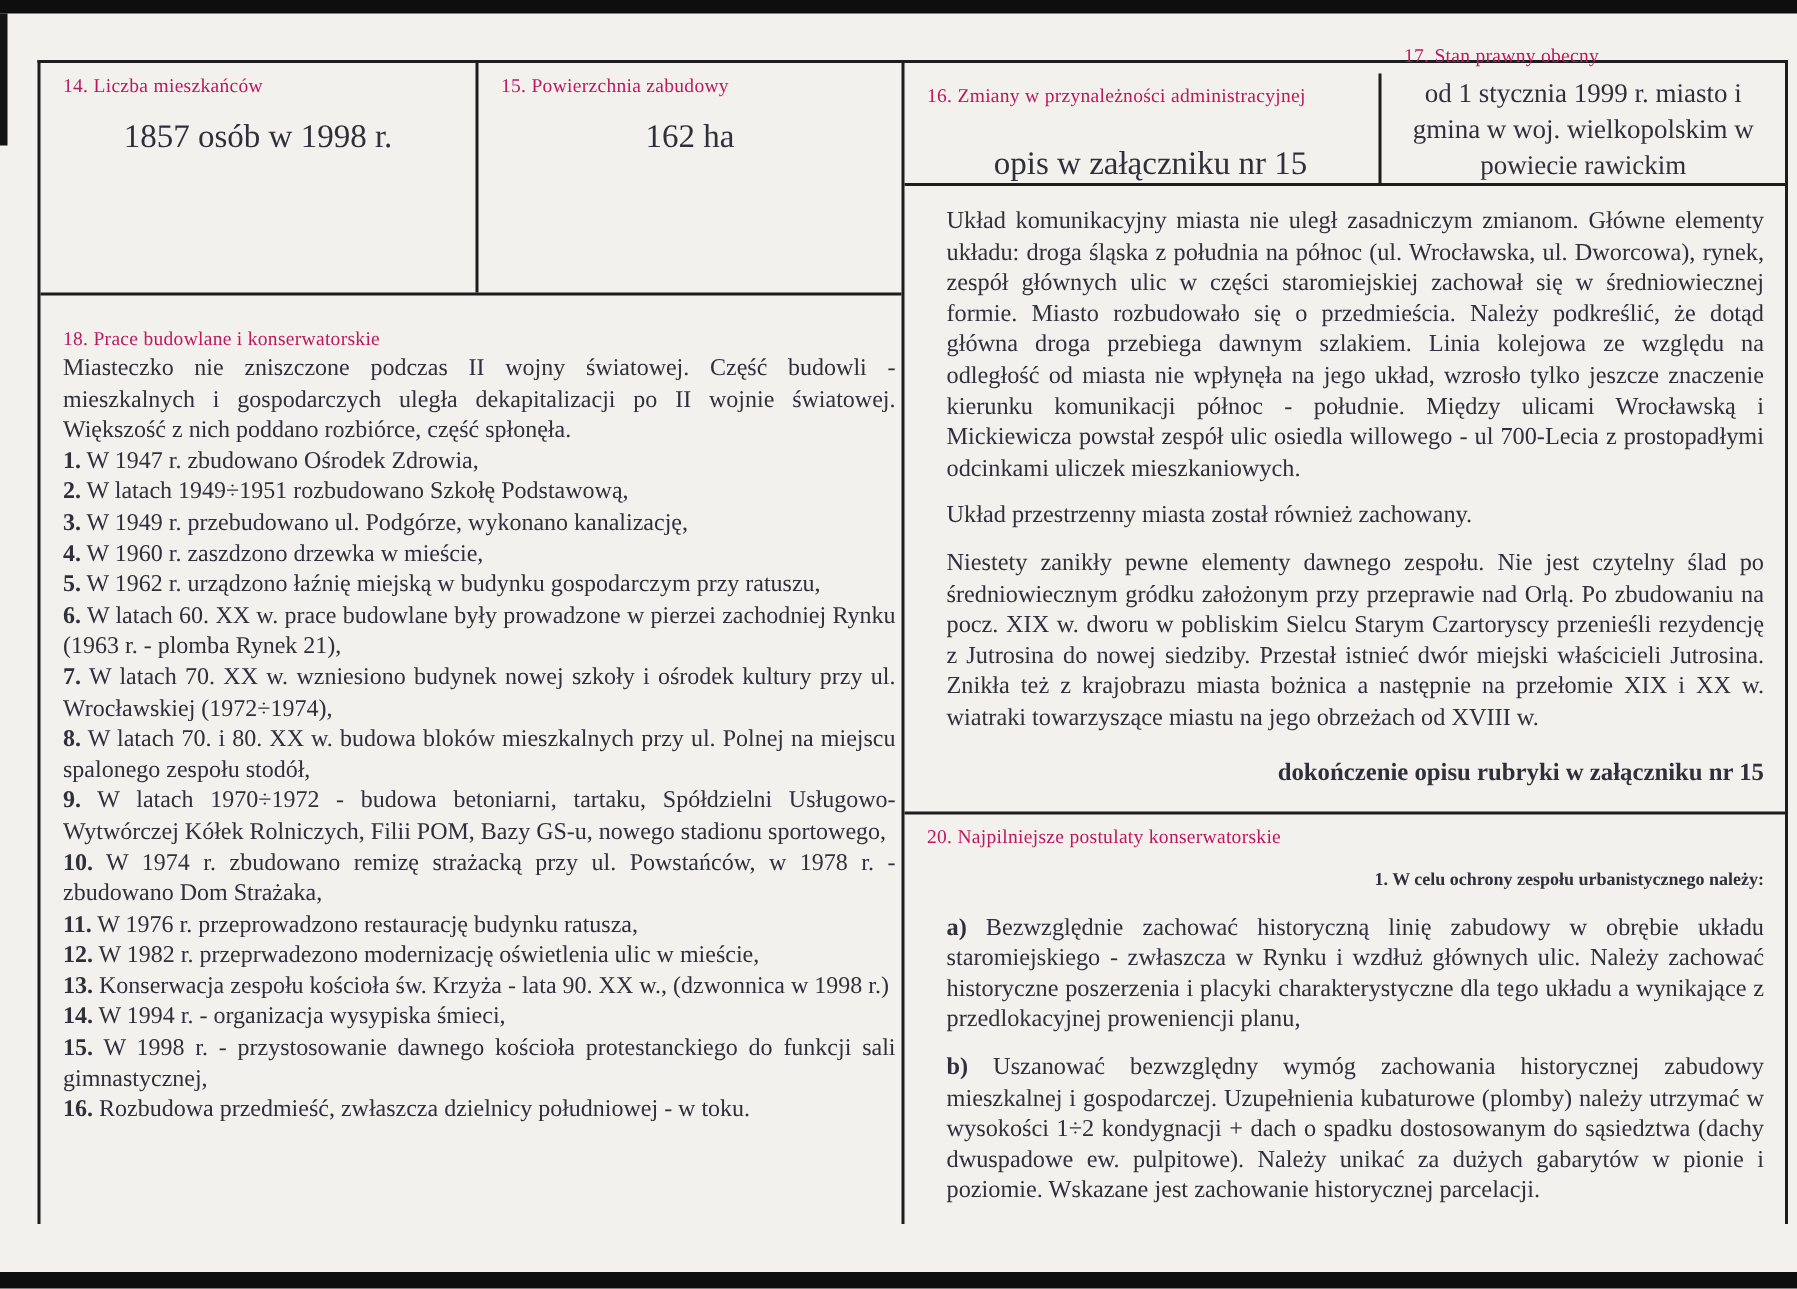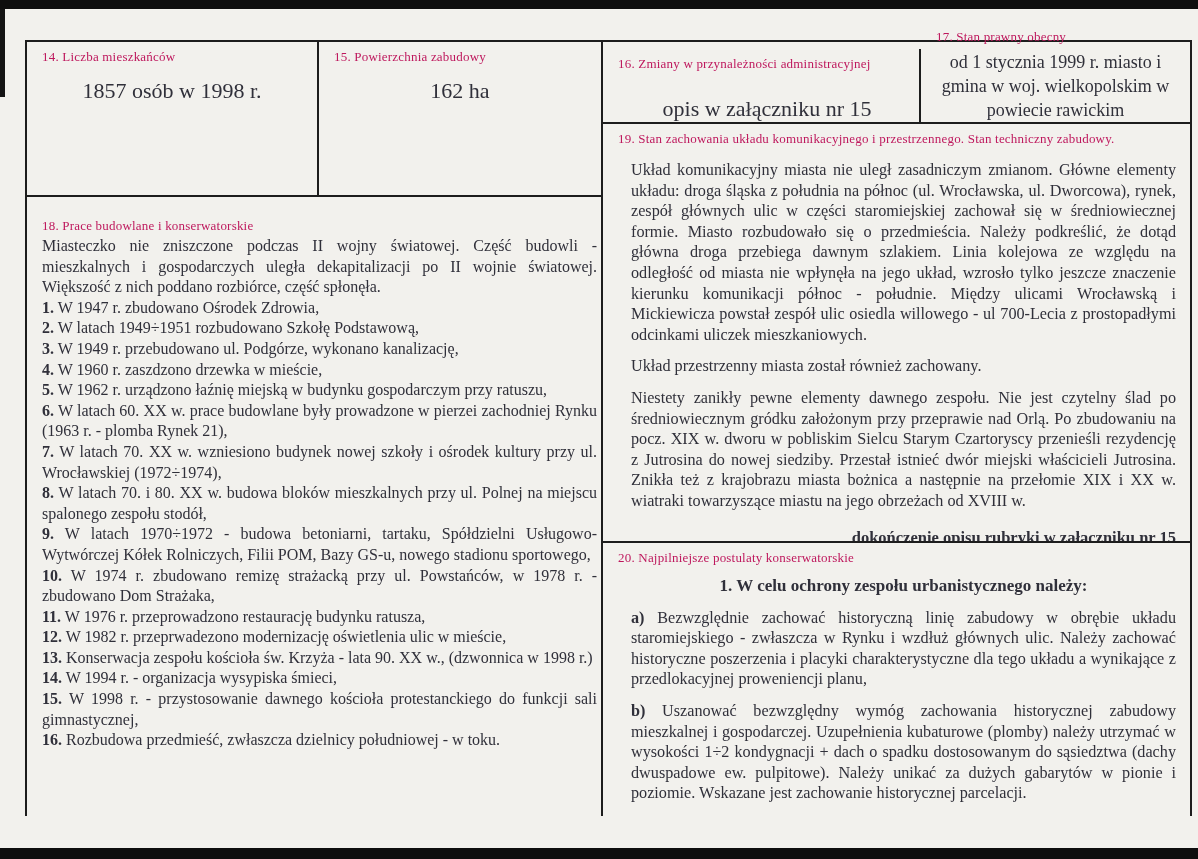--- a/index.html
+++ b/index.html
@@ -42,21 +42,21 @@
   .cell18 .body .li{text-align:justify;}
   .cell18 .field-label{padding-top:21px;}
 
   .cell19{height:419px;border-bottom:2px solid #1d1d1d;box-sizing:border-box;position:relative;overflow:hidden;}
   .cell20{height:273px;position:relative;overflow:hidden;}
   .rt-body{padding:0 14px 0 28px;font-size:16.2px;line-height:20.6px;text-align:justify;}
   .rt-body p{margin:11px 0 0 0;text-align:justify;}
   .cell19 .rt-body{margin-top:13px;}
   .cell20 .rt-body{margin-top:2px;}
   .annex-note{font-weight:bold;text-align:right;margin-top:16px;font-size:16.5px;}
-  .postulate-heading{font-weight:bold;font-size:17px;margin-top:10px;text-align:center;}
+  .postulate-heading{font-weight:bold;font-size:12px;margin-top:10px;text-align:right;}
   b.marker{font-weight:bold;}
 </style>
 </head>
 <body>
 
 <div class="scan-bar top"></div>
 <div class="scan-bar bottom"></div>
 <div class="scan-edge-left"></div>
 
 <div class="form-table">
@@ -103,21 +103,20 @@
         <div class="field-label">16. Zmiany w przynależności administracyjnej</div>
         <div class="field-value">opis w załączniku nr 15</div>
       </div>
       <div class="cell17">
         <div class="field-label">17. Stan prawny obecny</div>
         <div class="field-value">od 1 stycznia 1999 r. miasto i gmina w woj. wielkopolskim w powiecie rawickim</div>
       </div>
     </div>
 
     <div class="cell19">
-      <div class="field-label">19. Stan zachowania układu komunikacyjnego i przestrzennego. Stan techniczny zabudowy.</div>
       <div class="rt-body">
         <p style="margin-top:0;">Układ komunikacyjny miasta nie uległ zasadniczym zmianom. Główne elementy układu: droga śląska z południa na północ (ul. Wrocławska, ul. Dworcowa), rynek, zespół głównych ulic w części staromiejskiej zachował się w średniowiecznej formie. Miasto rozbudowało się o przedmieścia. Należy podkreślić, że dotąd główna droga przebiega dawnym szlakiem. Linia kolejowa ze względu na odległość od miasta nie wpłynęła na jego układ, wzrosło tylko jeszcze znaczenie kierunku komunikacji północ - południe. Między ulicami Wrocławską i Mickiewicza powstał zespół ulic osiedla willowego - ul 700-Lecia z prostopadłymi odcinkami uliczek mieszkaniowych.</p>
         <p>Układ przestrzenny miasta został również zachowany.</p>
         <p>Niestety zanikły pewne elementy dawnego zespołu. Nie jest czytelny ślad po średniowiecznym gródku założonym przy przeprawie nad Orlą. Po zbudowaniu na pocz. XIX w. dworu w pobliskim Sielcu Starym Czartoryscy przenieśli rezydencję z Jutrosina do nowej siedziby. Przestał istnieć dwór miejski właścicieli Jutrosina. Znikła też z krajobrazu miasta bożnica a następnie na przełomie XIX i XX w. wiatraki towarzyszące miastu na jego obrzeżach od XVIII w.</p>
         <div class="annex-note">dokończenie opisu rubryki w załączniku nr 15</div>
       </div>
     </div>
 
     <div class="cell20">
       <div class="field-label">20. Najpilniejsze postulaty konserwatorskie</div>

